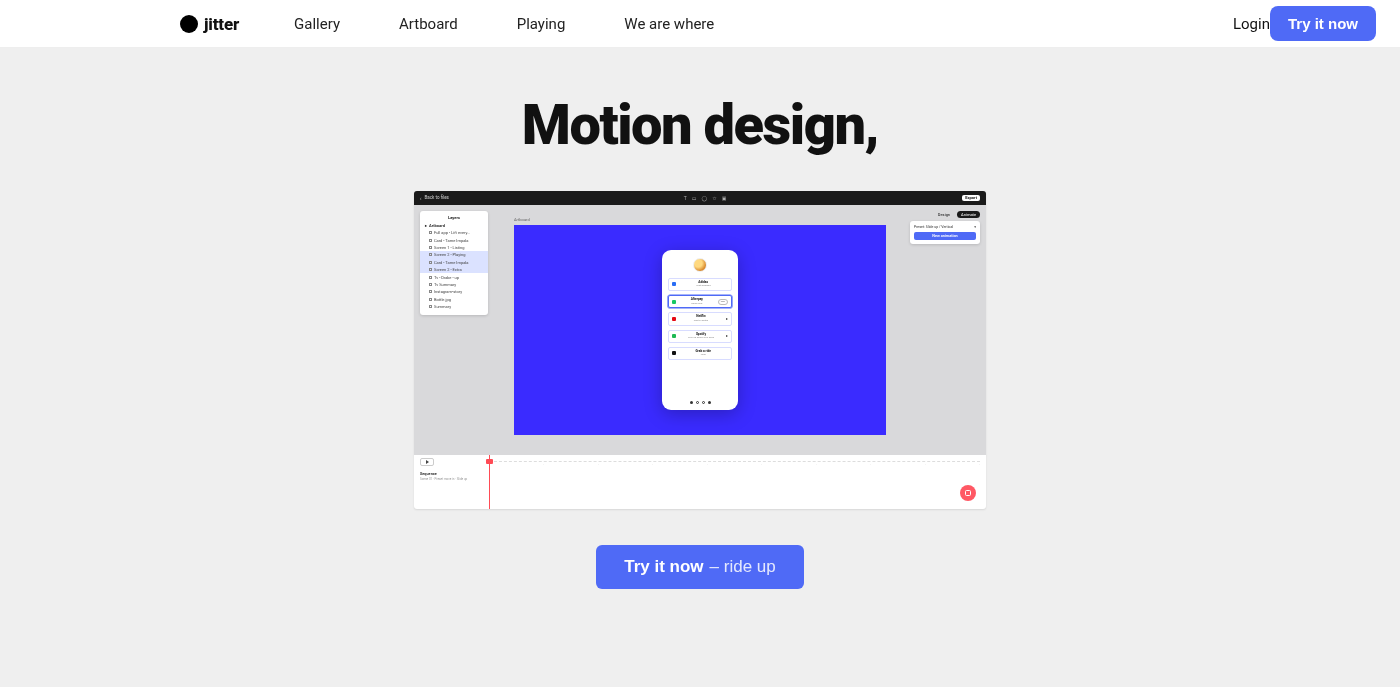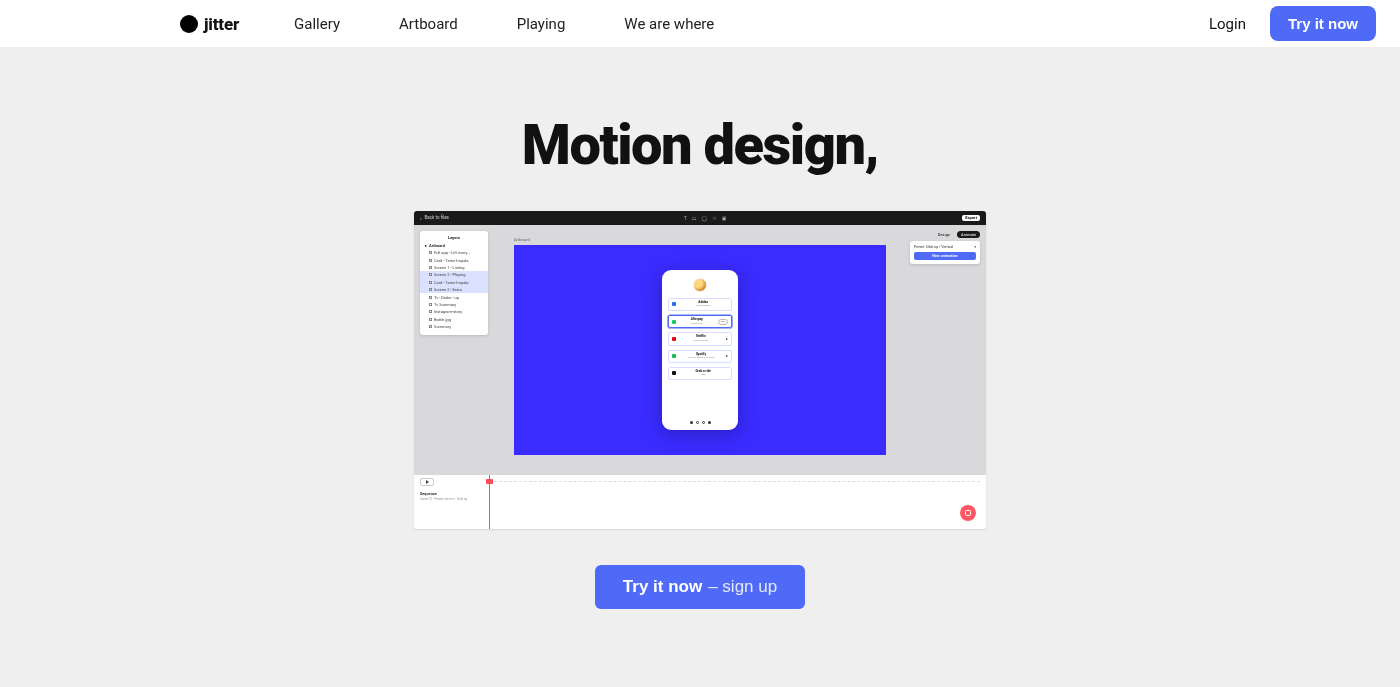--- a/index.html
+++ b/index.html
@@ -44,40 +44,39 @@
   .nav a {
     font-size: 15px;
     color: #222;
     text-decoration: none;
     cursor: pointer;
     margin-left: 31px;
   }
   .header-right {
     display: flex;
     align-items: center;
-    gap: 24px;
   }
   .login {
     font-size: 15px;
     cursor: pointer;
   }
   .btn-primary {
     background: #4f6af6;
     color: #fff;
     padding: 9px 18px;
     border-radius: 8px;
     font-size: 15px;
     font-weight: 600;
     cursor: pointer;
     border: none;
   }
   
   .hero {
     text-align: center;
-    padding-top: 68px;
+    padding-top: 48px;
   }
   .hero h1 {
     font-size: 56px;
     font-weight: 900;
     line-height: 1.05;
     letter-spacing: -1.5px;
   }
   
   .editor-wrap {
     width: 572px;
@@ -412,16 +411,16 @@
       <div class="playhead"></div>
       <div class="fab">
           <div class="fab-inner"></div>
         </div>
     </div>
   </div>
 
   <div class="cta-wrap">
     <button class="cta">
       <b>Try it now</b>
-      <span class="light"> – sign up</span>
+      <span class="light"> – ride up</span>
     </button>
   </div>
 </div>
 
 </body></html>

